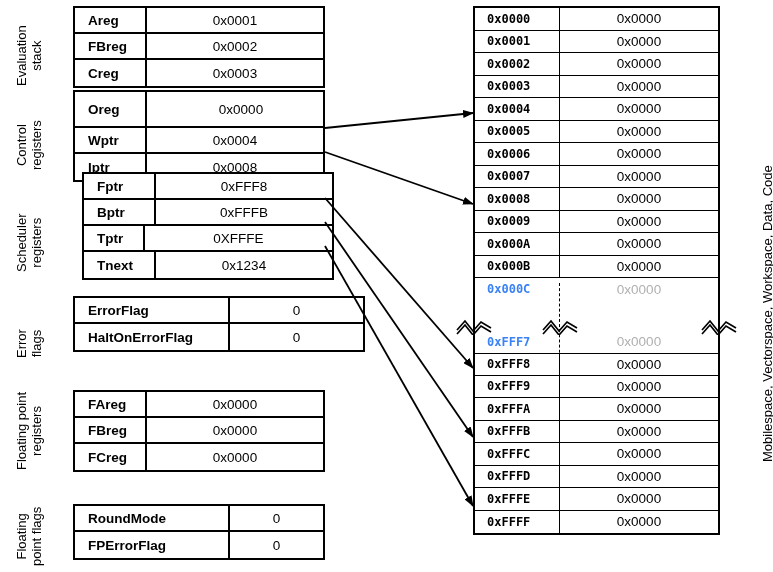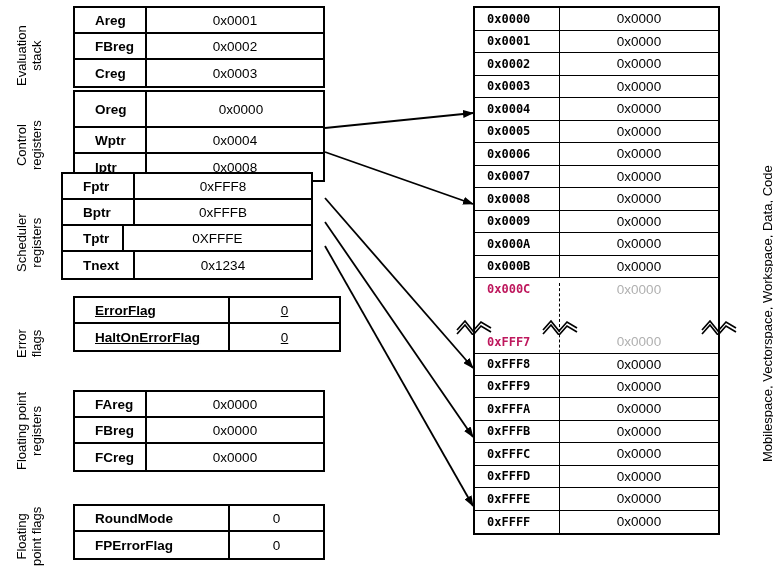--- a/index.html
+++ b/index.html
@@ -30,21 +30,21 @@
   }
   .reg-row:last-child { border-bottom: none; }
   .reg-name {
     box-sizing: border-box;
     border-right: 2px solid #000;
     font-weight: bold;
     font-size: 13.5px;
     color: #000;
     display: flex;
     align-items: center;
-    padding-left: 20px;
+    padding-left: 13px;
     white-space: nowrap;
   }
   .reg-val {
     box-sizing: border-box;
     flex: 1 1 auto;
     font-size: 13.5px;
     color: #000;
     display: flex;
     align-items: center;
     justify-content: center;
@@ -100,21 +100,21 @@
     font-size: 13.5px;
     color: #000;
     display: flex;
     align-items: center;
     justify-content: center;
     white-space: nowrap;
   }
   
   .mem-row.faded { border-bottom: none; }
   .mem-row.faded .mem-addr {
-    color: #be185d;
+    color: #3b82f6;
     border-right: none;
   }
   .mem-row.faded .mem-val { color: #b0b0b0; }
   .mem-row.gap { height: 30px; border-bottom: none; }
   .mem-row.gap .mem-addr { border-right: none; }
   .mem-row.border-top-solid { border-top: 1.6px solid #000; }
 
   
   .break-dash {
     position: absolute;
@@ -183,21 +183,21 @@
         </div>
         <div class="reg-row" style="height: 26px;">
           <div class="reg-name" style="width: 72px;">Iptr</div>
           <div class="reg-val">0x0008</div>
         </div>
       </div>
       <div class="side-caption" style="left: 14px; top: 170px;">
         <span class="ln">Control</span>
         <span class="ln">registers</span>
       </div>
-      <div class="reg-table" style="left: 61px; top: 172px; width: 252px;">
+      <div class="reg-table" style="left: 82px; top: 172px; width: 252px;">
         <div class="reg-row" style="height: 26px;">
           <div class="reg-name" style="width: 72px;">Fptr</div>
           <div class="reg-val">0xFFF8</div>
         </div>
         <div class="reg-row" style="height: 26px;">
           <div class="reg-name" style="width: 72px;">Bptr</div>
           <div class="reg-val">0xFFFB</div>
         </div>
         <div class="reg-row" style="height: 26px;">
           <div class="reg-name" style="width: 61px;">Tptr</div>
@@ -205,21 +205,21 @@
         </div>
         <div class="reg-row" style="height: 26px;">
           <div class="reg-name" style="width: 72px;">Tnext</div>
           <div class="reg-val">0x1234</div>
         </div>
       </div>
       <div class="side-caption" style="left: 14px; top: 272px;">
         <span class="ln">Scheduler</span>
         <span class="ln">registers</span>
       </div>
-      <div class="reg-table" style="left: 73px; top: 296px; width: 268px; text-decoration: underline;">
+      <div class="reg-table" style="left: 73px; top: 296px; width: 292px;">
         <div class="reg-row" style="height: 26px;">
           <div class="reg-name" style="width: 155px;">ErrorFlag</div>
           <div class="reg-val">0</div>
         </div>
         <div class="reg-row" style="height: 26px;">
           <div class="reg-name" style="width: 155px;">HaltOnErrorFlag</div>
           <div class="reg-val">0</div>
         </div>
       </div>
       <div class="side-caption" style="left: 14px; top: 358px;">

